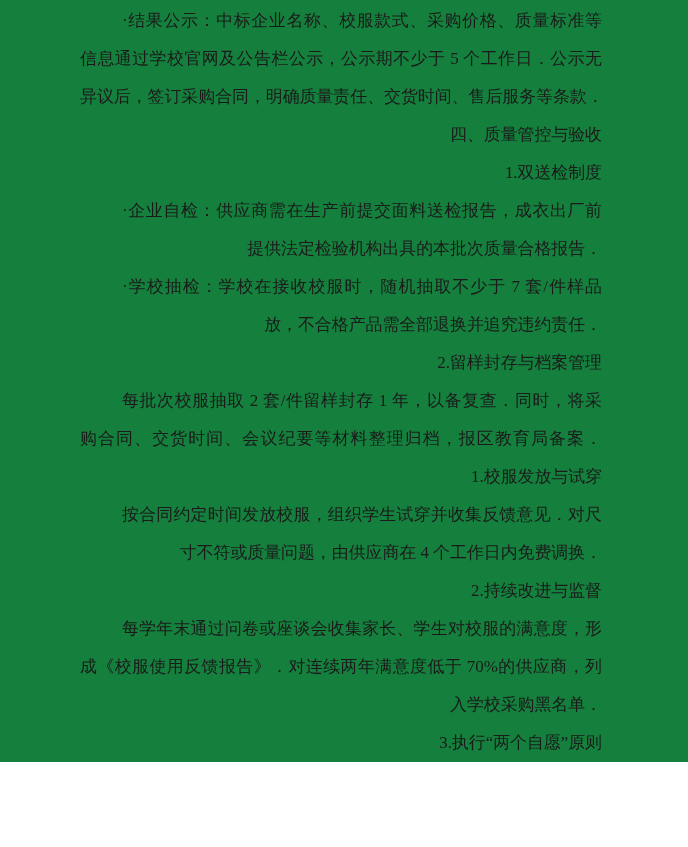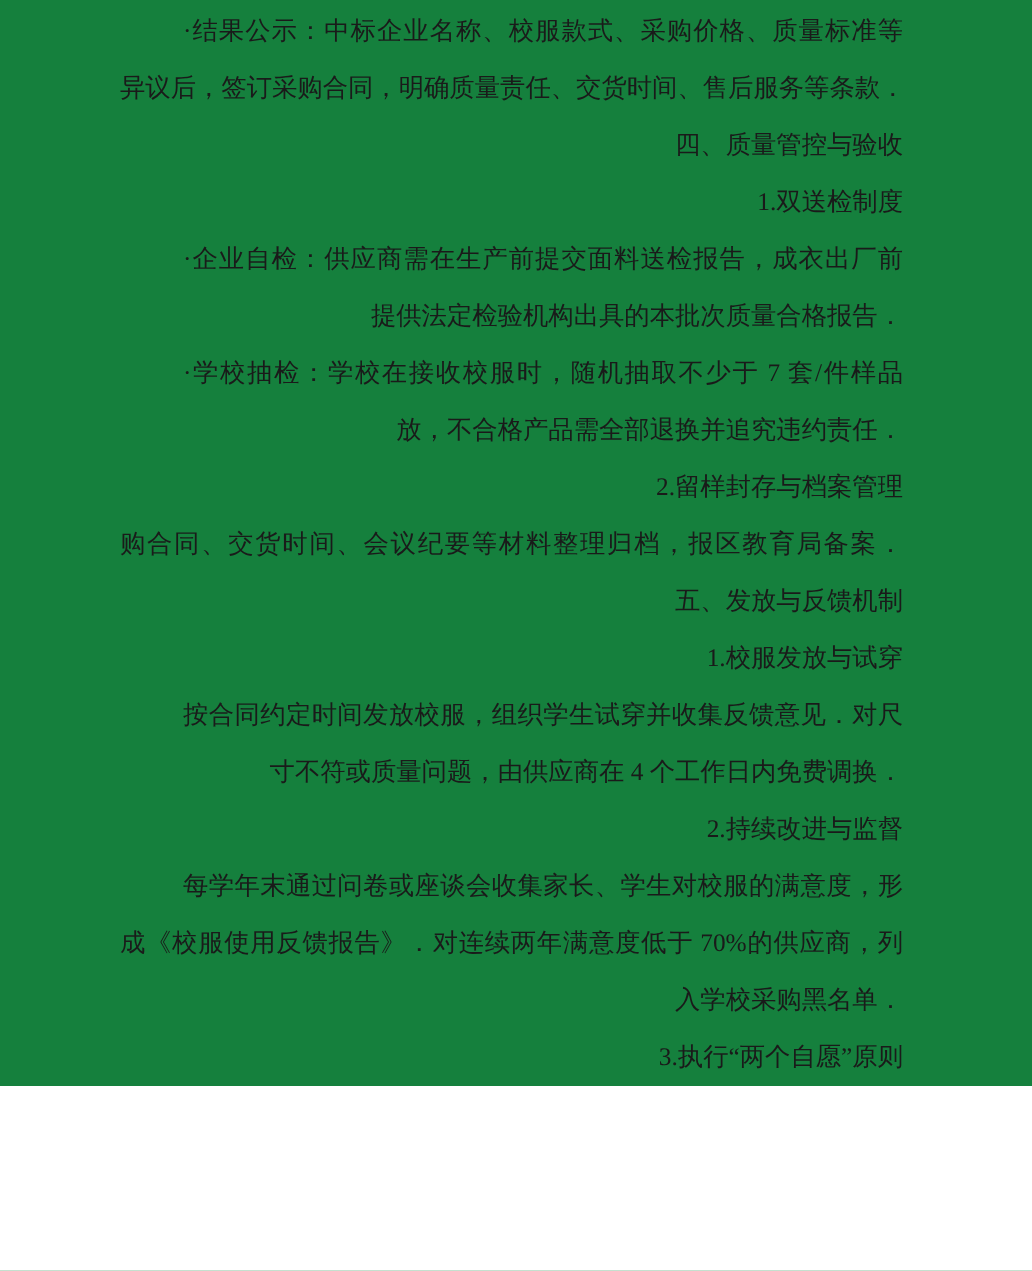--- a/index.html
+++ b/index.html
@@ -33,30 +33,31 @@
   }
   .line.first {
     text-indent: 42px;
   }
 </style>
 </head>
 <body>
 
 <div class="doc" id="doc" style="background: #15803d; color: rgb(26, 26, 26);">
     <div class="line first fill">·结果公示：中标企业名称、校服款式、采购价格、质量标准等</div>
+    <div class="line fill">信息通过学校官网及公告栏公示，公示期不少于 5 个工作日．公示无</div>
     <div class="line fill">异议后，签订采购合同，明确质量责任、交货时间、售后服务等条款．</div>
     <div class="line first">四、质量管控与验收</div>
     <div class="line first">1.双送检制度</div>
     <div class="line first fill">·企业自检：供应商需在生产前提交面料送检报告，成衣出厂前</div>
     <div class="line">提供法定检验机构出具的本批次质量合格报告．</div>
     <div class="line first fill">·学校抽检：学校在接收校服时，随机抽取不少于 7 套/件样品</div>
     <div class="line">放，不合格产品需全部退换并追究违约责任．</div>
     <div class="line first">2.留样封存与档案管理</div>
+    <div class="line first fill">每批次校服抽取 2 套/件留样封存 1 年，以备复查．同时，将采</div>
     <div class="line fill">购合同、交货时间、会议纪要等材料整理归档，报区教育局备案．</div>
-    <div class="line first">五、发放与反馈机制</div>
     <div class="line first">1.校服发放与试穿</div>
     <div class="line first fill">按合同约定时间发放校服，组织学生试穿并收集反馈意见．对尺</div>
     <div class="line">寸不符或质量问题，由供应商在 4 个工作日内免费调换．</div>
     <div class="line first">2.持续改进与监督</div>
     <div class="line first fill">每学年末通过问卷或座谈会收集家长、学生对校服的满意度，形</div>
     <div class="line fill">成《校服使用反馈报告》．对连续两年满意度低于 70%的供应商，列</div>
     <div class="line">入学校采购黑名单．</div>
     <div class="line first">3.执行“两个自愿”原则</div>
   </div>
 

